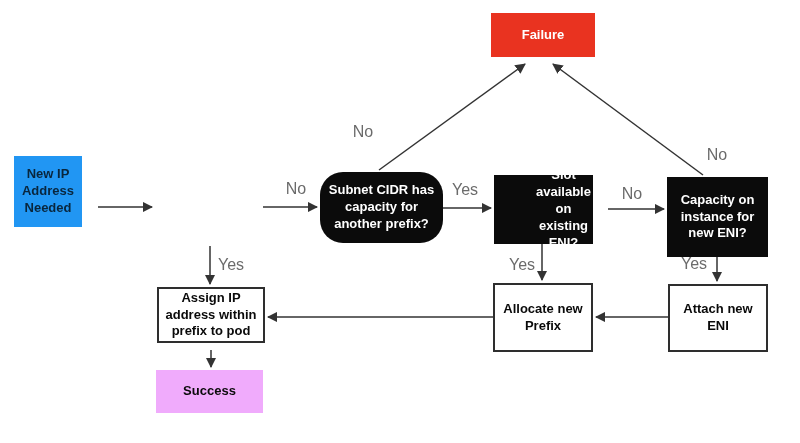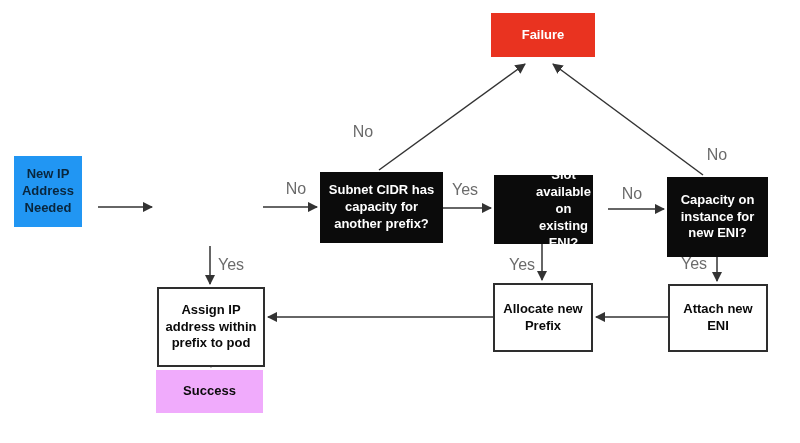--- a/index.html
+++ b/index.html
@@ -22,25 +22,25 @@
     box-sizing:border-box;
   }
   .decision{background:#0b0b0b;color:#ffffff;}
   .process{background:#ffffff;border:2px solid #2e2e2e;color:#0a0a0a;}
   .start{background:#2196f3;color:#09263d;}
   .terminal-failure{background:#e93320;color:#ffffff;}
   .terminal-success{background:#f0abfc;color:#0a0a0a;}
 
   .n-start   {left:14px; top:156px;width:68px; height:71px;}
   .n-box1    {left:155px;top:172px;width:108px;height:74px;}
-  .n-box2    {left:320px;top:172px;width:123px;height:71px;}
+  .n-box2    {left:320px;top:172px;width:123px;height:71px;border-radius:23px;}
   .n-box3    {left:494px;top:175px;width:99px; height:69px;padding-left:40px;}
   .n-box4    {left:667px;top:177px;width:101px;height:80px;}
   .n-failure {left:491px;top:13px; width:104px;height:44px;}
-  .n-assign  {left:157px;top:287px;width:108px;height:80px;}
+  .n-assign  {left:157px;top:287px;width:108px;height:56px;}
   .n-allocate{left:493px;top:283px;width:100px;height:69px;}
   .n-attach  {left:668px;top:284px;width:100px;height:68px;}
   .n-success {left:156px;top:370px;width:107px;height:43px;}
 
   .elabel{
     position:absolute;
     transform:translate(-50%,-50%);
     font-size:16px;
     color:#6b6b6b;
   }

